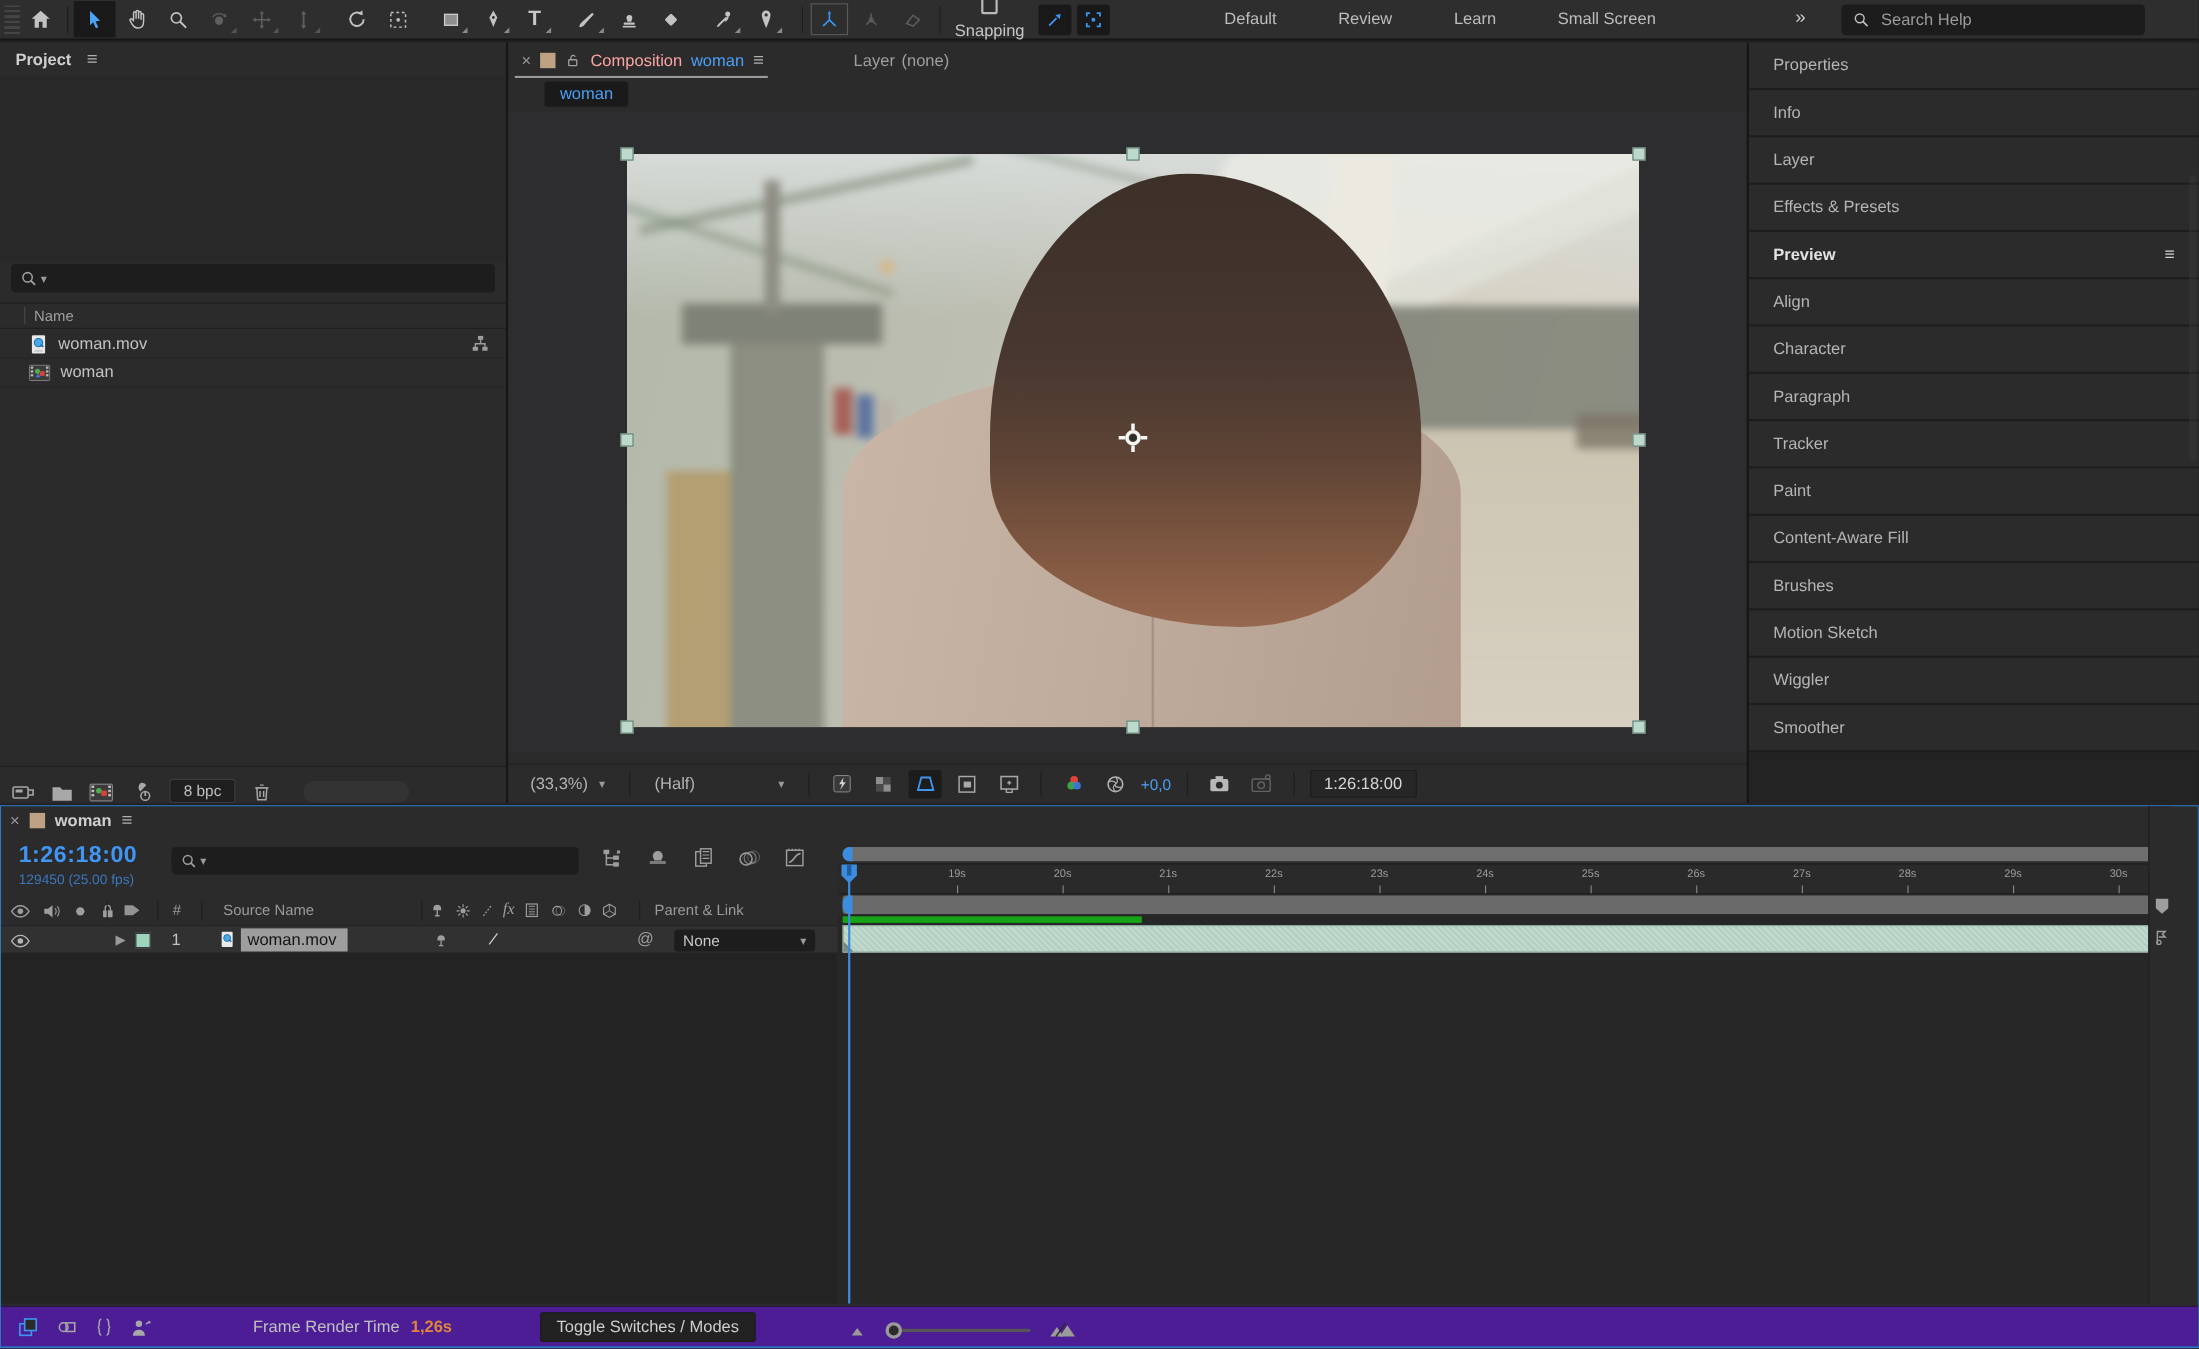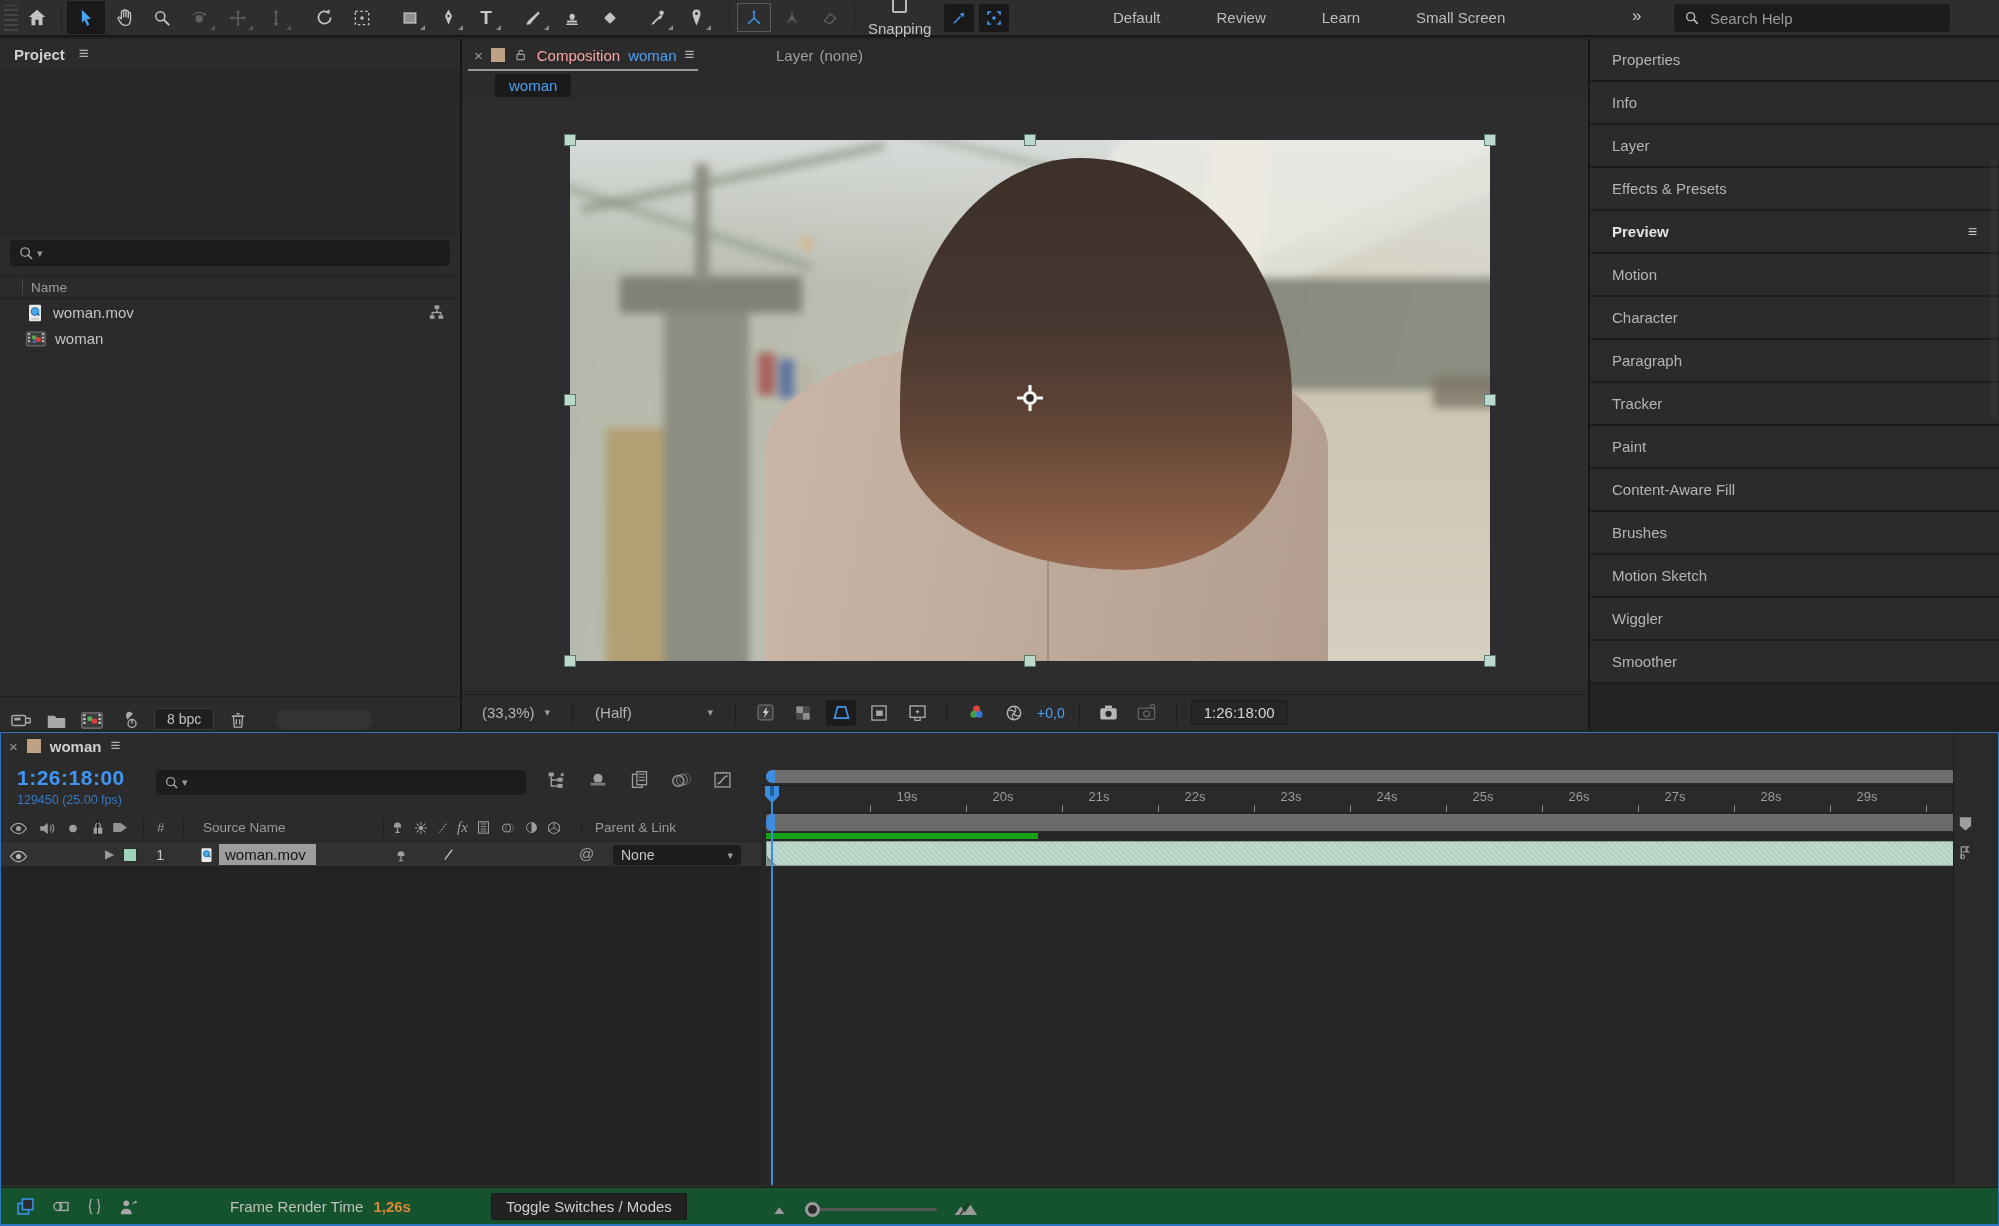--- a/index.html
+++ b/index.html
@@ -138,34 +138,34 @@
   .lanes-bg { position:absolute; left:0; top:99px; width:1214px; height:353px; background:#272727; }
   .left-bg { position:absolute; left:0; top:134px; width:760px; height:318px; background:#232323; }
   .nav-bar, .work-bar { position:absolute; left:4px; width:1203px; height:13px; background:#6e6e6e; border-radius:7px; }
   .nav-bar { top:37px; }
   .work-bar { top:81px; height:17px; border-radius:3px; background:#6a6a6a; }
   .bar-cap { position:absolute; top:0; width:9px; height:100%; background:#3c8de0; }
   .cap-l { left:0; border-radius:7px 0 0 7px; }
   .cap-r { right:0; border-radius:0 7px 7px 0; }
   .ruler { position:absolute; left:0; top:52px; width:1214px; height:28px; background:#2a2a2a;
     border-top:1px solid #1f1f1f; border-bottom:1px solid #1f1f1f; }
-  .ruler-label { position:absolute; top:3px; transform:translateX(-50%); color:#9d9d9d; font-size:13px;margin-left:37px; }
+  .ruler-label { position:absolute; top:3px; transform:translateX(-50%); color:#9d9d9d; font-size:10px; }
   .ruler-tick { position:absolute; top:19px; width:1px; height:7px; background:#8a8a8a; }
   .cache-bar { position:absolute; left:4px; top:100px; width:272px; height:6px; background:#16a316; }
   .layer-bar { position:absolute; left:4px; top:108px; width:1203px; height:25px;
     background:#bdd8cb; border:1px solid #87a295;
     background-image:repeating-linear-gradient(45deg, rgba(0,0,0,.045) 0 2px, rgba(255,255,255,.05) 2px 4px); }
   .layer-bar .notch { position:absolute; right:0; top:0; width:0; height:0;
     border-top:11px solid #181818; border-left:11px solid transparent; }
   .layer-bar .notch-l { position:absolute; left:0; bottom:0; width:0; height:0;
     border-bottom:9px solid rgba(0,0,0,.35); border-right:9px solid transparent; }
   .playhead-pin { position:absolute; left:10px; top:52px; transform:translateX(-50%); z-index:8; }
   .playhead-line { position:absolute; left:9px; top:60px; width:2px; height:392px; background:#3c8de0; z-index:7; }
   .tl-gutter { position:absolute; right:0; top:0; width:23px; height:452px; background:#2b2b2b; border-left:1px solid #1f1f1f; }
-  .tl-footer { position:absolute; left:0; bottom:0; width:1997px; height:38px; background:#14532d;
+  .tl-footer { position:absolute; left:0; bottom:0; width:1997px; height:38px; background:#4c1d95;
     border-top:1px solid #1c1c1c; display:flex; align-items:center; color:#b5b5b5; }
   .foot-icons { display:flex; gap:14px; margin-left:14px; align-items:center; }
   .frt-label { margin-left:90px; font-size:15px; color:#c0c0c0; }
   .frt-value { margin-left:10px; color:#e0873a; font-weight:bold; }
   .toggle-btn { margin-left:80px; background:#222222; border:1px solid #1a1a1a; border-radius:2px;
     padding:4px 14px; color:#cfcfcf; font-size:15px; }
   .tl-zoom { position:absolute; left:770px; bottom:8px; display:flex; align-items:center; gap:16px; }
   .zoom-track { width:130px; height:3px; background:#555; border-radius:2px; position:relative; }
   .zoom-knob { position:absolute; left:-2px; top:-6px; width:15px; height:15px; border:3px solid #9a9a9a;
     border-radius:50%; background:#2b2b2b; }
@@ -573,21 +573,21 @@
         <span>Layer</span>
       </div>
       <div class="rp-item">
         <span>Effects &amp; Presets</span>
       </div>
       <div class="rp-item active">
         <span>Preview</span>
         <span class="rp-menu">≡</span>
       </div>
       <div class="rp-item">
-        <span>Motion</span>
+        <span>Align</span>
       </div>
       <div class="rp-item">
         <span>Character</span>
       </div>
       <div class="rp-item">
         <span>Paragraph</span>
       </div>
       <div class="rp-item">
         <span>Tracker</span>
       </div>

